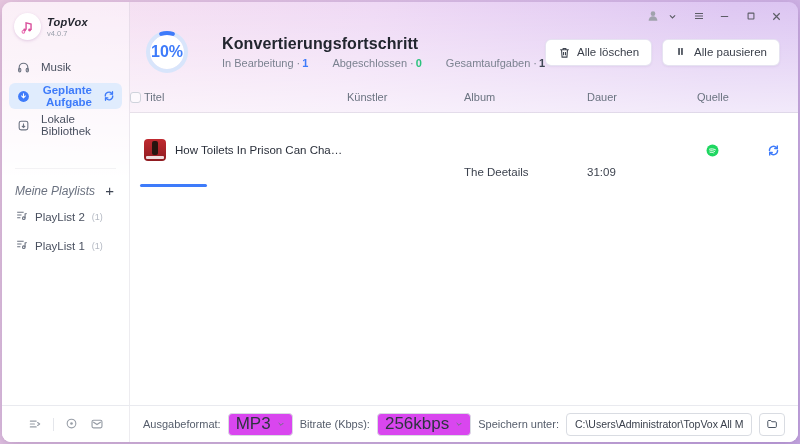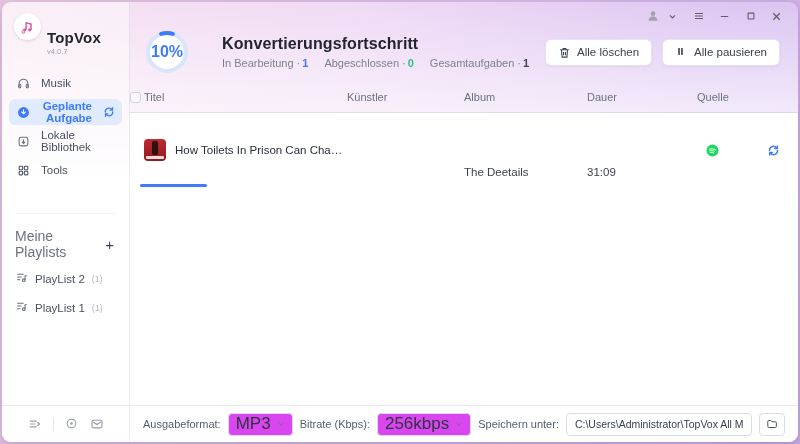--- a/index.html
+++ b/index.html
@@ -18,43 +18,43 @@
   
   .titlebar{ position:absolute; top:0; right:0; height:28px; display:flex; align-items:center; gap:11px; padding:0 14px; z-index:30;}
   .tb-ic{ width:15px; height:15px; display:flex; align-items:center; justify-content:center; color:#5c5d66; font-size:13px; line-height:1; cursor:default;}
   .tb-ic svg{ display:block; }
   
   .sidebar{ position:absolute; left:0; top:0; bottom:37px; width:128px;
     background:rgba(255,255,255,.42); border-right:1px solid rgba(60,40,90,.09); z-index:10;}
   .logo-row{ display:flex; align-items:flex-start; gap:6px; margin:11px 0 14px 12px;}
   .logo-badge{ width:27px; height:27px; border-radius:50%; background:#fff; position:relative;
     box-shadow:0 1px 3px rgba(150,80,160,.25); display:flex; align-items:center; justify-content:center;}
-  .logo-text b{ display:block; font-size:15px; color:#23262f; letter-spacing:.2px; margin-top:16px;}
+  .logo-text b{ display:block; font-size:11px; color:#23262f; letter-spacing:.2px; margin-top:3px;font-style:italic;}
   .logo-text i{ display:block; font-style:normal; font-size:7.5px; color:#9aa0ab; margin-top:1px;}
   .nav{ margin-top:2px; }
   .nav-item{ display:flex; align-items:center; gap:11px; height:26px; margin:3px 7px; padding:0 7px;
     border-radius:6px; font-size:11.5px; color:#4a5160; cursor:pointer;}
   .nav-item .ic{ width:14px; height:14px; flex:0 0 auto; display:flex; align-items:center; justify-content:center;}
   .nav-item.active{ background:rgba(222,235,253,.95); color:#3e7bfa; font-weight:bold;text-align:right;}
   .nav-item .trail{ margin-left:auto; width:13px; height:13px; display:flex; align-items:center; justify-content:center;}
   .pl-header{ display:flex; align-items:center; justify-content:space-between; margin:30px 13px 4px 13px;
     border-top:1px solid rgba(80,80,110,.07); padding-top:14px;}
-  .pl-header .t{ font-size:14px; color:#6b7280;}
+  .pl-header .t{ font-size:12px; color:#6b7280;font-style:italic;}
   .pl-add{ font-size:15px; color:#3f4654; line-height:1; cursor:pointer; padding:0 2px;}
   .pl-item{ display:flex; align-items:center; gap:7px; padding:7px 13px; font-size:11.5px; color:#4a5160; cursor:pointer;}
   .pl-item .cnt{ font-size:9px; color:#b3b8c2; }
   
   .main{ position:absolute; left:128px; right:0; top:0; bottom:37px; z-index:5;}
   .main-header{ display:flex; align-items:center; margin:27px 18px 0 14px;}
   .ring-wrap{ position:relative; width:46px; height:46px; flex:0 0 auto;}
   .ring-wrap .pct{ position:absolute; inset:0; display:flex; align-items:center; justify-content:center;
     font-size:16px; font-weight:bold; color:#3e7bfa;}
   .head-text{ margin-left:32px;}
   .head-text h1{ font-size:16px; color:#22262f; font-weight:bold; letter-spacing:.1px;}
-  .stats{ display:flex; gap:16px; margin-top:4px; font-size:11px; color:#7b8290;}
+  .stats{ display:flex; gap:24px; margin-top:4px; font-size:11px; color:#7b8290;}
   .stats .val{ font-weight:bold; margin-left:2px;}
   .val-blue{ color:#3e7bfa;} .val-green{ color:#2bc27d;} .val-dark{ color:#3f4654;}
   .head-actions{ margin-left:auto; display:flex; gap:10px;}
   .btn{ display:flex; align-items:center; gap:6px; background:#fff; border:1px solid rgba(220,215,235,.7);
     border-radius:6px; padding:6px 12px; font-size:11.5px; color:#3a3f4a;
     box-shadow:0 1px 2px rgba(100,70,140,.08); cursor:pointer;}
   .btn .ic{ width:13px; height:13px; display:flex;}
   
   .thead,.trow{ display:grid; grid-template-columns:203px 117px 123px 110px 70px 1fr;
     align-items:center; padding:0 18px 0 14px;}
@@ -174,31 +174,20 @@
         </span>
       </div>
       <div class="nav-item">
         <span class="ic">
           <svg width="13" height="13" viewBox="0 0 24 24" fill="none" stroke="#6b7280" stroke-width="2">
               <rect x="4" y="4" width="16" height="16" rx="3.5"></rect>
               <path d="M12 8.5v7M9 12.5l3 3 3-3"></path>
             </svg>
         </span>
         <span>Lokale Bibliothek</span>
-      </div>
-      <div class="nav-item">
-        <span class="ic">
-          <svg width="13" height="13" viewBox="0 0 24 24" fill="none" stroke="#4b5563" stroke-width="2">
-              <rect x="4" y="4" width="6.5" height="6.5" rx="1.5"></rect>
-              <rect x="13.5" y="4" width="6.5" height="6.5" rx="1.5"></rect>
-              <rect x="4" y="13.5" width="6.5" height="6.5" rx="1.5"></rect>
-              <rect x="13.5" y="13.5" width="6.5" height="6.5" rx="1.5"></rect>
-            </svg>
-        </span>
-        <span>Tools</span>
       </div>
     </div>
 
     <div class="pl-header">
       <span class="t">Meine Playlists</span>
       <span class="pl-add">+</span>
     </div>
     <div class="pl-item">
       <span class="ic">
         <svg width="13" height="13" viewBox="0 0 24 24" fill="none" stroke="#6b7280" stroke-width="2">

